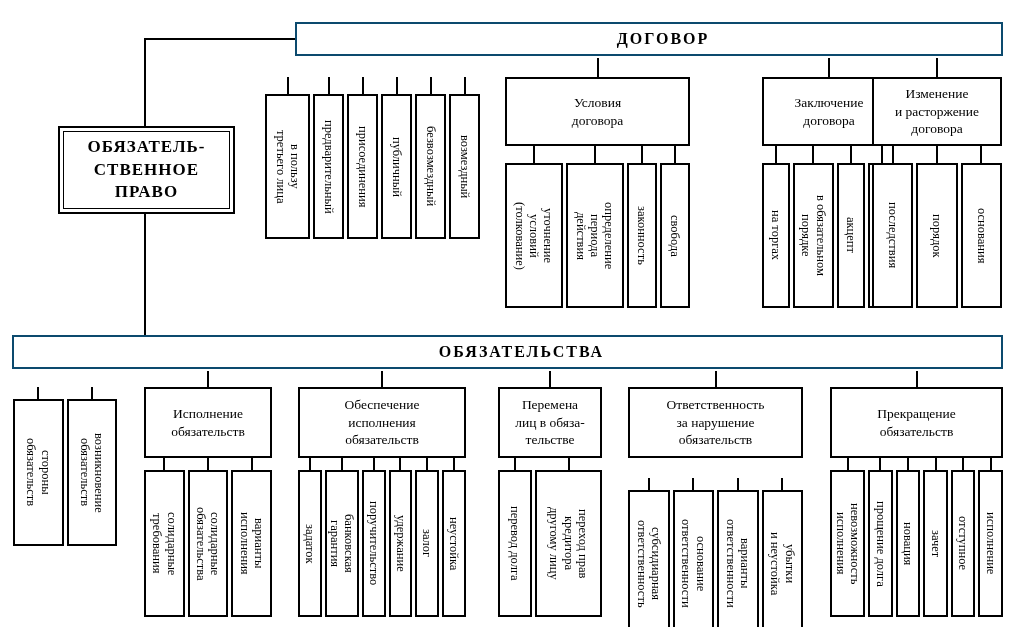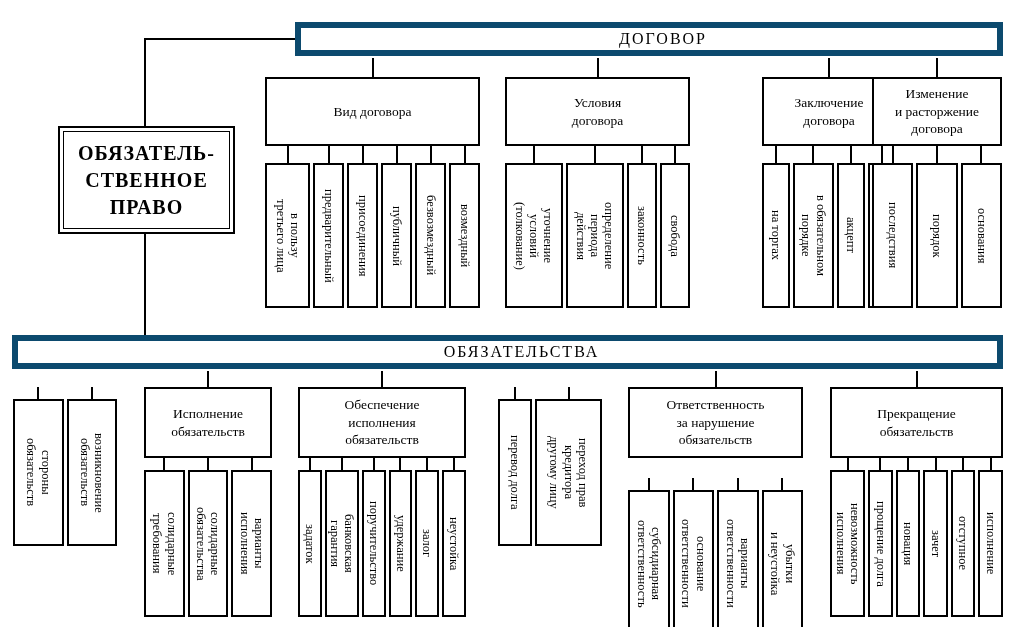--- a/index.html
+++ b/index.html
@@ -4,29 +4,29 @@
 <style>
   html,body{margin:0;padding:0;background:#ffffff;}
   *{box-sizing:border-box;}
   .canvas{
     position:relative;width:1009px;height:627px;background:#fff;
     font-family:"Liberation Serif","DejaVu Serif",serif;color:#000;
     overflow:hidden;
   }
   .line{position:absolute;background:#000;}
   .bar{
-    position:absolute;border:6px solid #0c4a6e;background:#fff;
+    position:absolute;border:2px solid #0c4a6e;background:#fff;
     display:flex;align-items:center;justify-content:center;
-    font-weight:400;font-size:16px;letter-spacing:2px;padding-left:28px;
+    font-weight:700;font-size:16px;letter-spacing:2px;padding-left:28px;
   }
   .rootbox{
-    position:absolute;left:58px;top:126px;width:177px;height:108px;
+    position:absolute;left:58px;top:126px;width:177px;height:88px;
     border:2px solid #000;outline:1px solid #000;outline-offset:-6px;
     background:#fff;display:flex;align-items:center;justify-content:center;
-    text-align:center;font-weight:700;font-size:20px;letter-spacing:1px;
+    text-align:center;font-weight:700;font-size:17px;letter-spacing:1px;
     white-space:pre-line;line-height:1.35;
   }
   .group{position:absolute;display:flex;flex-direction:column;}
   .cat{
     position:relative;border:2px solid #000;background:#fff;width:100%;
     display:flex;align-items:center;justify-content:center;text-align:center;
     font-size:13.5px;line-height:1.3;white-space:pre-line;
   }
   .cat::before{
     content:"";position:absolute;left:calc(50% - 1px);width:2px;background:#000;
@@ -71,21 +71,20 @@
 СТВЕННОЕ
 ПРАВО</span>
   </div>
 
   <div class="bar" style="left:12px;top:335px;width:991px;height:34px;">
     <span>ОБЯЗАТЕЛЬСТВА</span>
   </div>
 
   <div id="groups-host">
       <div class="group top" style="left: 265px; top: 77px; width: 215px;">
-        <div class="cat"><span>Вид договора</span></div>
         <div class="leaves">
           <div class="leaf" style="flex-grow: 1.57;">
             <span class="vtext">в пользу
 третьего лица</span>
           </div>
           <div class="leaf" style="flex-grow: 1;">
             <span class="vtext">предварительный</span>
           </div>
           <div class="leaf" style="flex-grow: 1;">
             <span class="vtext">присоединения</span>
@@ -208,20 +207,23 @@
           </div>
           <div class="leaf" style="flex-grow: 1;">
             <span class="vtext">залог</span>
           </div>
           <div class="leaf" style="flex-grow: 1;">
             <span class="vtext">неустойка</span>
           </div>
         </div>
       </div>
       <div class="group bottom" style="left: 498px; top: 387px; width: 104px;">
+        <div class="cat"><span>Перемена
+лиц в обяза-
+тельстве</span></div>
         <div class="leaves">
           <div class="leaf" style="flex-grow: 1;">
             <span class="vtext">перевод долга</span>
           </div>
           <div class="leaf" style="flex-grow: 2.14;">
             <span class="vtext">переход прав
 кредитора
 другому лицу</span>
           </div>
         </div>

